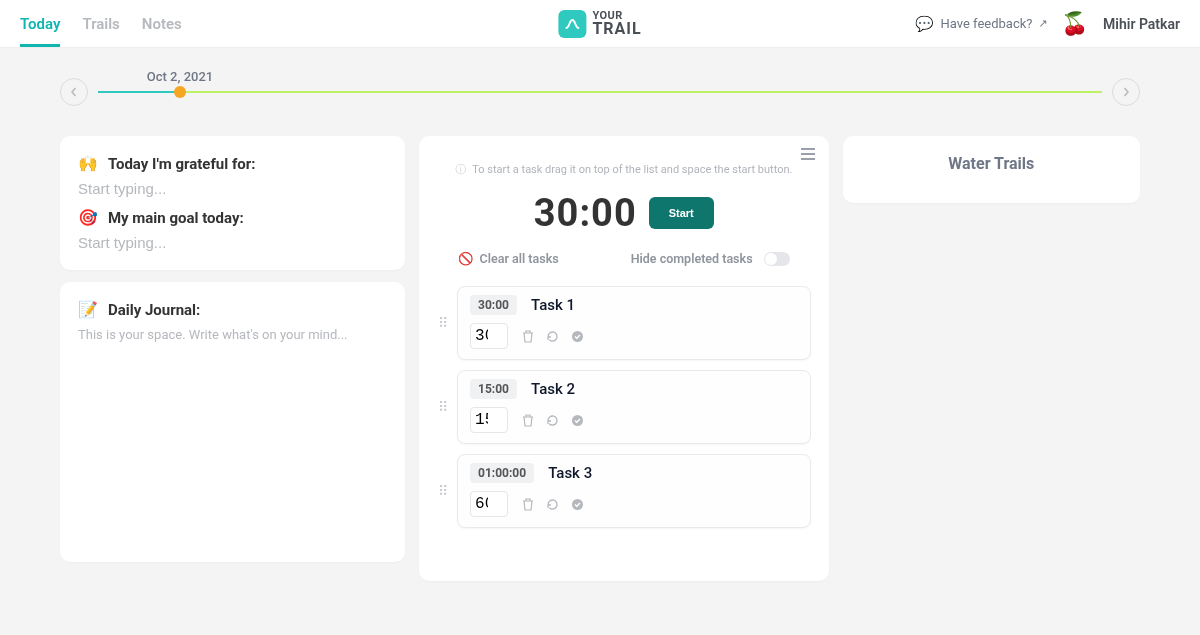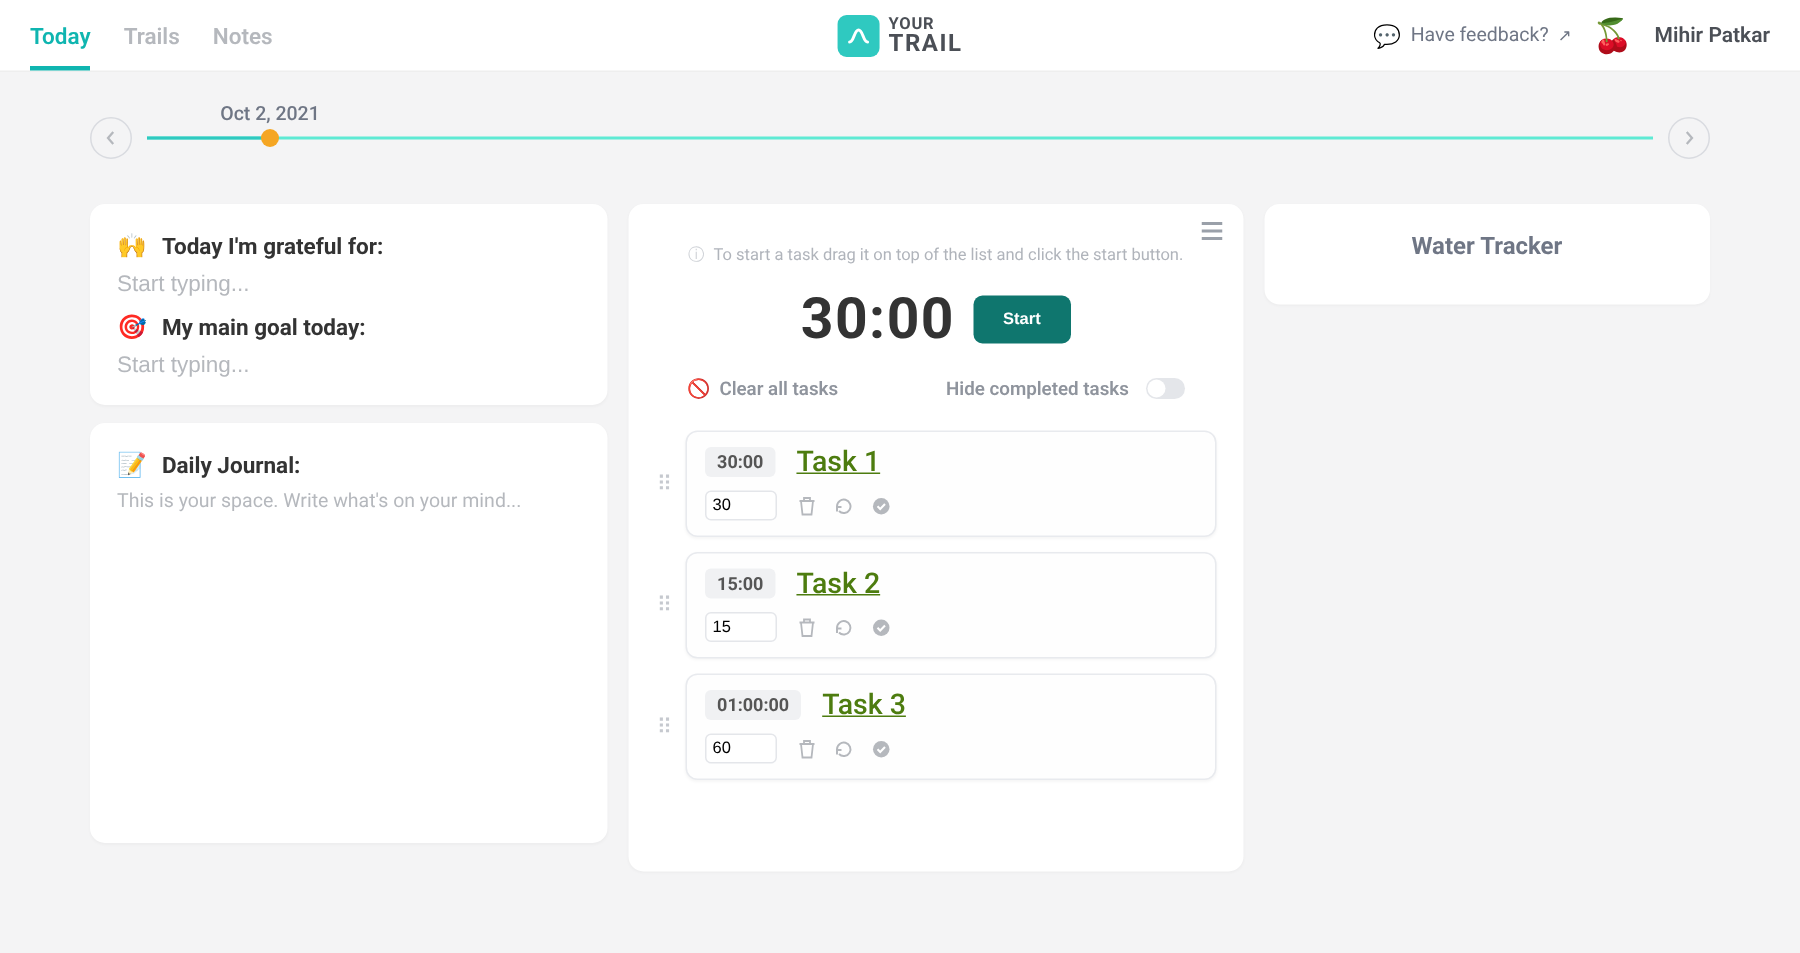--- a/index.html
+++ b/index.html
@@ -65,21 +65,21 @@
   
   .timeline-wrap { padding: 30px 60px 10px; display: flex; align-items: center; gap: 10px; position: relative; }
   .tl-arrow {
     width: 28px; height: 28px; border-radius: 50%;
     border: 1px solid #d9dbe0;
     display: flex; align-items: center; justify-content: center;
     color: #b5b8bd; cursor: pointer; background: #f4f4f5;
     flex-shrink: 0;
   }
   .timeline {
-    flex: 1; height: 2px; background: #5eead4; position: relative;
+    flex: 1; height: 2px; background: #bef264; position: relative;
   }
   .timeline-progress {
     position: absolute; left: 0; top: 0; bottom: 0;
     width: 82px;
     background: #2fc9c0;
   }
   .timeline-knob {
     position: absolute; left: 82px; top: 50%;
     transform: translate(-50%, -50%);
     width: 12px; height: 12px; border-radius: 50%;
@@ -140,25 +140,25 @@
   .task-card {
     flex:1; background:#fefefe; border:1px solid #e8eaee; border-radius:8px;
     padding: 8px 12px 10px;
     box-shadow: 0 1px 2px rgba(0,0,0,0.04);
   }
   .task-top { display:flex; align-items:center; gap:14px; }
   .time-badge {
     background:#f0f1f3; border-radius:4px; padding:3px 8px;
     font-size:12px; font-weight:700; color:#555;
   }
-  .task-name { font-size:19px; color:#4d7c0f; font-weight:500;text-decoration:underline; }
+  .task-name { font-size:15px; color:#0f172a; font-weight:500; }
   .task-bottom { display:flex; align-items:center; gap:14px; margin-top:8px; }
   .minute-input {
-    width:48px; border:1px solid #e4e6ea; border-radius:4px;
-    padding:3px 4px; font-size:11px; text-align:left;
+    width:38px; border:1px solid #e4e6ea; border-radius:4px;
+    padding:3px 4px; font-size:16px; text-align:left;font-family:Liberation Mono, monospace;
   }
   .task-icons { display:flex; gap:12px; color:#b5b8bd; font-size:13px; }
   .task-icons span { cursor:pointer; }
   .add-task-btn {
     margin-top: 8px;
     background:#fff4e5; border:1px dashed #f5c77e; border-radius:8px;
     padding: 24px 0; text-align:center; color:#e38b00; font-weight:700;
     font-size:16px; cursor:pointer;
   }
   
@@ -282,21 +282,21 @@
     <div class="card mid-card">
       <div class="mid-menu">
         <svg width="14" height="12" viewBox="0 0 14 12">
             <line x1="0" y1="1" x2="14" y2="1" stroke="#9aa0a9" stroke-width="2"></line>
             <line x1="0" y1="6" x2="14" y2="6" stroke="#9aa0a9" stroke-width="2"></line>
             <line x1="0" y1="11" x2="14" y2="11" stroke="#9aa0a9" stroke-width="2"></line>
           </svg>
       </div>
       <div class="mid-hint">
         <span class="info-icon">ⓘ</span>
-        <span>To start a task drag it on top of the list and click the start button.</span>
+        <span>To start a task drag it on top of the list and space the start button.</span>
       </div>
       <div class="timer-row">
         <div class="timer-val">30:00</div>
         <button class="start-btn">Start</button>
       </div>
       <div class="task-controls">
         <div class="clear-tasks">
           <span>🚫</span>
           <span>Clear all tasks</span>
         </div>
@@ -398,16 +398,16 @@
               </div>
             </div>
           </div>
         </div>
       </div>
     </div>
   </div>
 
   <div class="col col-right">
     <div class="card water-card">
-      <div class="water-title">Water Tracker</div>
+      <div class="water-title">Water Trails</div>
     </div>
   </div>
 </div>
 
 </body></html>

